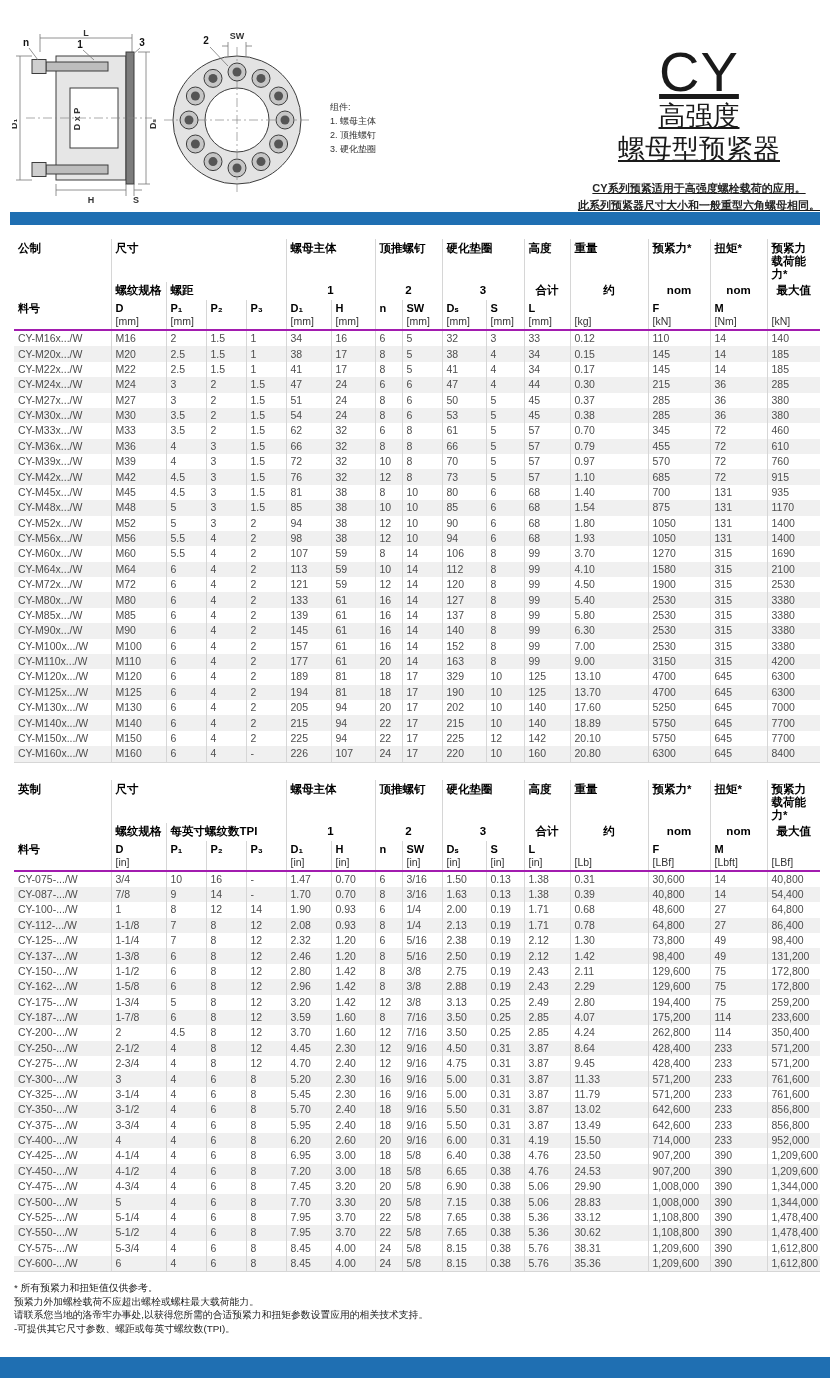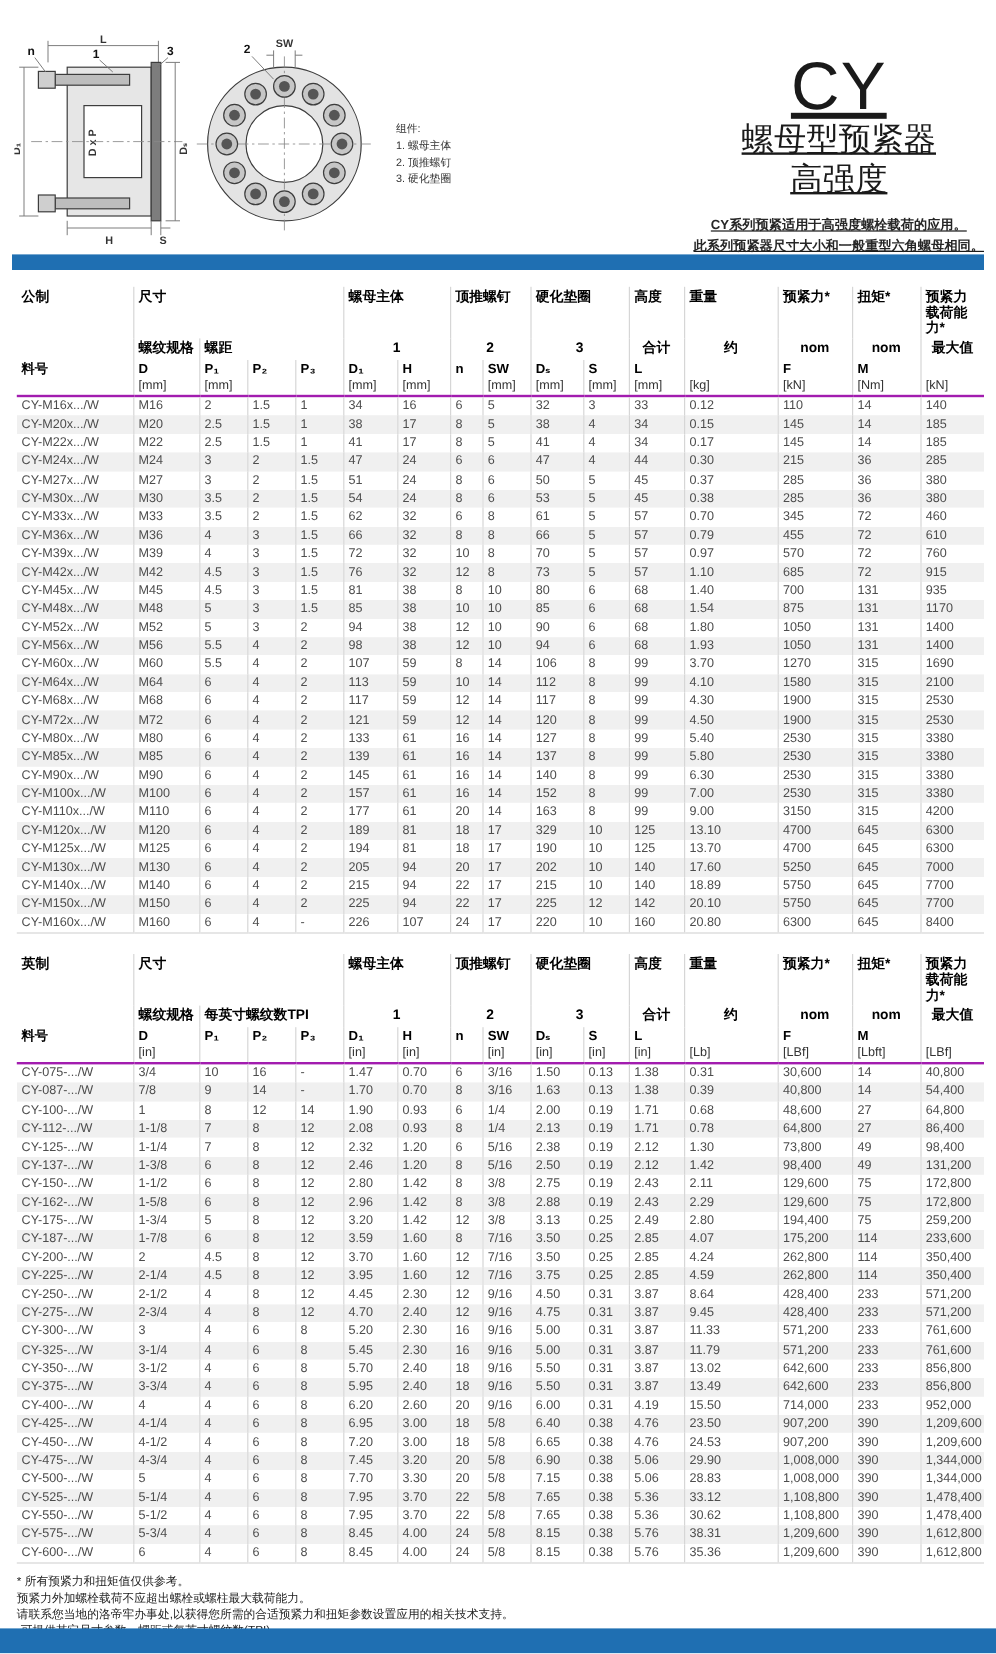--- a/index.html
+++ b/index.html
@@ -141,22 +141,22 @@
 
         <text class="legendtxt" x="318" y="82">组件:</text>
         <text class="legendtxt" x="318" y="96">1. 螺母主体</text>
         <text class="legendtxt" x="318" y="110">2. 顶推螺钉</text>
         <text class="legendtxt" x="318" y="124">3. 硬化垫圈</text>
       </svg>
     </div>
 
     <div class="title-block">
       <div class="series">CY</div>
+      <div class="tsub">高强度</div>
       <div class="tsub">螺母型预紧器</div>
-      <div class="tsub">高强度</div>
       <div class="desc">
         <div>CY系列预紧适用于高强度螺栓载荷的应用。</div>
         <div>此系列预紧器尺寸大小和一般重型六角螺母相同。</div>
       </div>
     </div>
   </div>
 
   <div class="band" style="background: rgb(31, 111, 178);"></div>
 
   <table class="spec" id="metric-table">
@@ -554,38 +554,20 @@
           <td>14</td>
           <td>112</td>
           <td>8</td>
           <td>99</td>
           <td>4.10</td>
           <td>1580</td>
           <td>315</td>
           <td>2100</td>
         </tr>
         <tr>
-          <td>CY-M68x.../W</td>
-          <td>M68</td>
-          <td>6</td>
-          <td>4</td>
-          <td>2</td>
-          <td>117</td>
-          <td>59</td>
-          <td>12</td>
-          <td>14</td>
-          <td>117</td>
-          <td>8</td>
-          <td>99</td>
-          <td>4.30</td>
-          <td>1900</td>
-          <td>315</td>
-          <td>2530</td>
-        </tr>
-        <tr>
           <td>CY-M72x.../W</td>
           <td>M72</td>
           <td>6</td>
           <td>4</td>
           <td>2</td>
           <td>121</td>
           <td>59</td>
           <td>12</td>
           <td>14</td>
           <td>120</td>
@@ -1102,38 +1084,20 @@
           <td>7/16</td>
           <td>3.50</td>
           <td>0.25</td>
           <td>2.85</td>
           <td>4.24</td>
           <td>262,800</td>
           <td>114</td>
           <td>350,400</td>
         </tr>
         <tr>
-          <td>CY-225-.../W</td>
-          <td>2-1/4</td>
-          <td>4.5</td>
-          <td>8</td>
-          <td>12</td>
-          <td>3.95</td>
-          <td>1.60</td>
-          <td>12</td>
-          <td>7/16</td>
-          <td>3.75</td>
-          <td>0.25</td>
-          <td>2.85</td>
-          <td>4.59</td>
-          <td>262,800</td>
-          <td>114</td>
-          <td>350,400</td>
-        </tr>
-        <tr>
           <td>CY-250-.../W</td>
           <td>2-1/2</td>
           <td>4</td>
           <td>8</td>
           <td>12</td>
           <td>4.45</td>
           <td>2.30</td>
           <td>12</td>
           <td>9/16</td>
           <td>4.50</td>

